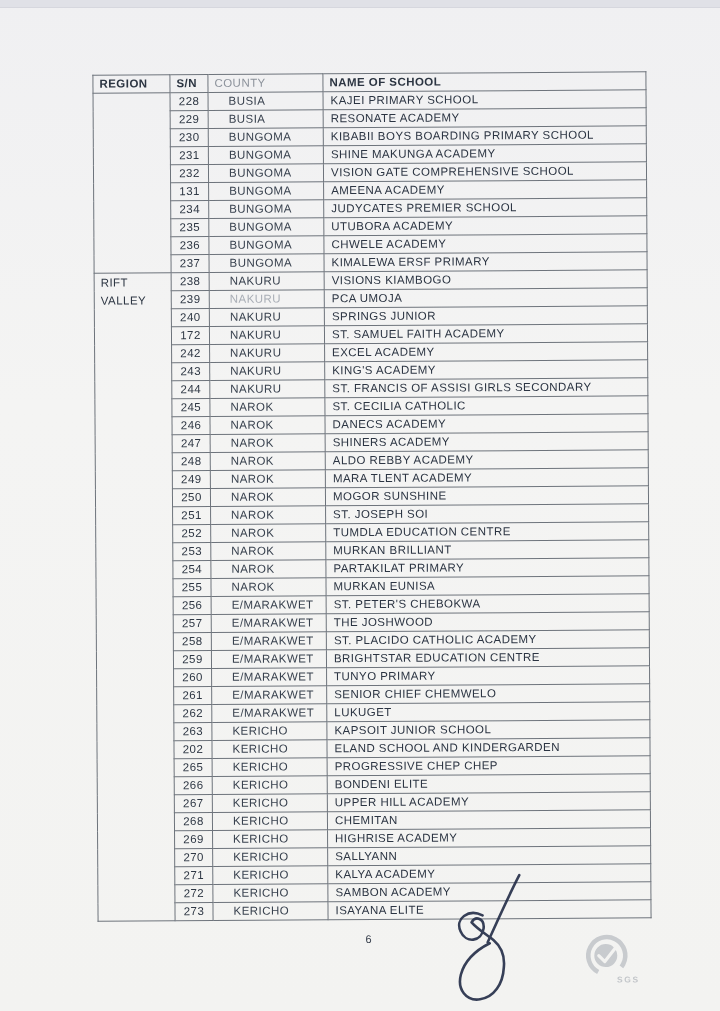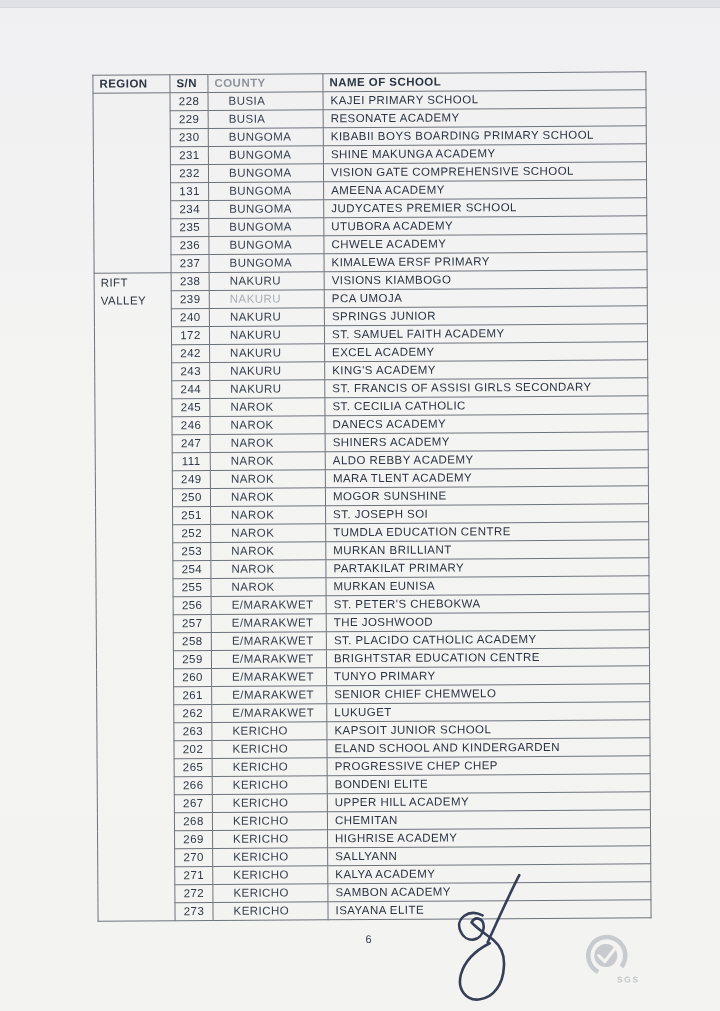--- a/index.html
+++ b/index.html
@@ -32,21 +32,21 @@
     font-size:11.5px;line-height:17px;
     letter-spacing:.45px;
     padding:0 4px;
     height:17px;
     overflow:hidden;white-space:nowrap;
   }
   .school-table th{
     text-align:left;font-weight:bold;height:16px;color:#2c3542;
     padding-left:6px;
   }
-  .school-table th.h-county{color:#8d939c;font-weight:bold;}
+  .school-table th.h-county{color:#8d939c;font-weight:normal;}
   .school-table td.sn{text-align:center;padding:0 2px;}
   .school-table td.county{padding-left:20px;color:#39424f;}
   .school-table td.name{padding-left:7px;color:#2c3543;}
   .school-table td.region-cell{
     vertical-align:top;padding:1px 4px 0 6px;
     white-space:normal;line-height:17.5px;color:#2e3744;
   }
   .school-table td.faded{color:#a9aeb6;}
   .page-number{
     position:absolute;left:352px;top:933px;width:28px;
@@ -178,21 +178,21 @@
           <td class="sn">246</td>
           <td class="county">NAROK</td>
           <td class="name">DANECS ACADEMY</td>
         </tr>
         <tr>
           <td class="sn">247</td>
           <td class="county">NAROK</td>
           <td class="name">SHINERS ACADEMY</td>
         </tr>
         <tr>
-          <td class="sn">111</td>
+          <td class="sn">248</td>
           <td class="county">NAROK</td>
           <td class="name">ALDO REBBY ACADEMY</td>
         </tr>
         <tr>
           <td class="sn">249</td>
           <td class="county">NAROK</td>
           <td class="name">MARA TLENT ACADEMY</td>
         </tr>
         <tr>
           <td class="sn">250</td>

